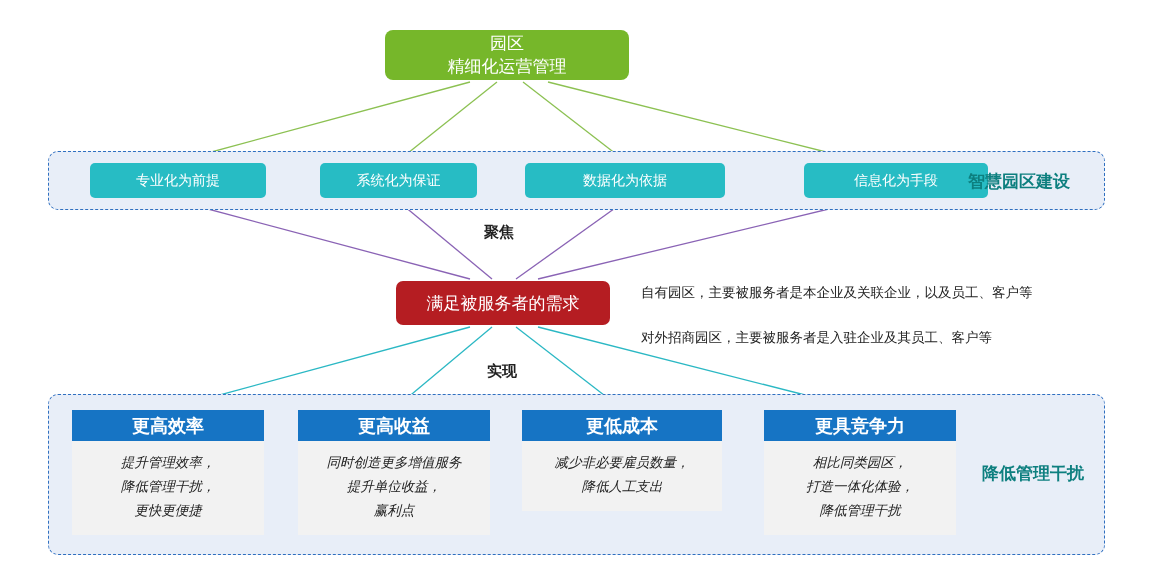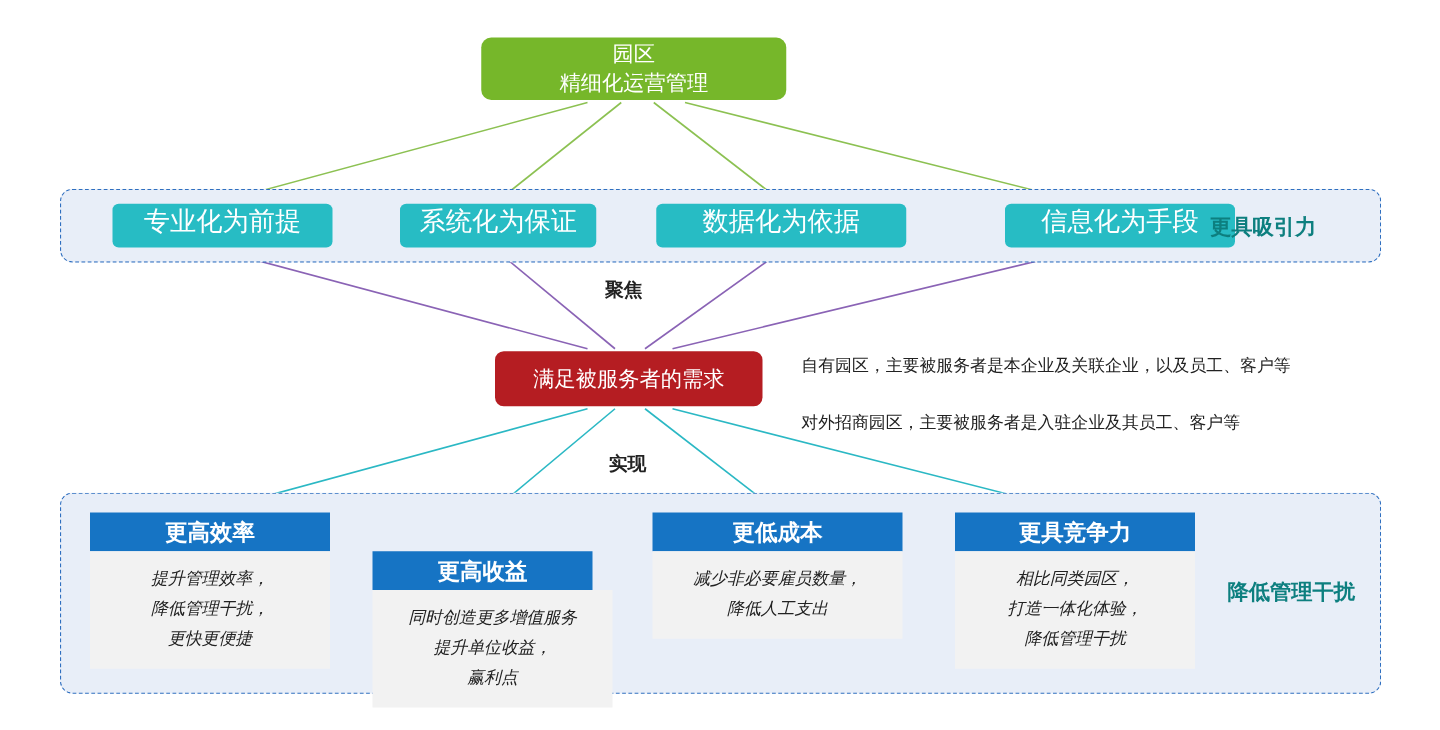--- a/index.html
+++ b/index.html
@@ -68,23 +68,23 @@
     height: 161px;
   }
 
   .pill {
     position: absolute;
     top: 163px;
     height: 35px;
     background: #27bcc4;
     border-radius: 5px;
     color: #ffffff;
-    font-size: 21px;
-    display: flex;
-    align-items: flex-start;
+    font-size: 14px;
+    display: flex;
+    align-items: center;
     justify-content: center;
     box-sizing: border-box;
   }
   .pill-0 { left: 90px;  width: 176px; }
   .pill-1 { left: 320px; width: 157px; }
   .pill-2 { left: 525px; width: 200px; }
   .pill-3 { left: 770px; width: 184px; margin-left: 34px; }
 
   .band-label {
     position: absolute;
@@ -165,21 +165,21 @@
     text-align: center;
     box-sizing: border-box;
     font-style: italic;
   }
   .card-2 .card-head { width: 200px; }
   .card-2 .card-body { width: 200px; }
   .card-2 { width: 200px; }
   .card-3 .card-head { width: 192px; }
   .card-3 .card-body { width: 192px; }
   .card-3 { width: 192px; }
-  .card-1 .card-head { width: 176px; margin-top: 31px; }
+  .card-1 .card-head { width: 192px; }
   .card-1 .card-body { width: 192px; }
   .card-1 { width: 192px; }
   .card-0 .card-head { width: 192px; }
   .card-0 .card-body { width: 192px; }
   .card-0 { width: 192px; }
 </style>
 </head>
 <body>
 
 <div id="stage">
@@ -221,21 +221,21 @@
   <div class="pill pill-1">
     <span>系统化为保证</span>
   </div>
   <div class="pill pill-2">
     <span>数据化为依据</span>
   </div>
   <div class="pill pill-3">
     <span>信息化为手段</span>
   </div>
 
-  <div class="band-label band-label-top">更具吸引力</div>
+  <div class="band-label band-label-top">智慧园区建设</div>
 
   <div class="connector-label label-focus">聚焦</div>
 
   <div class="center-node">
     <span>满足被服务者的需求</span>
   </div>
 
   <div class="side-note side-note-0">自有园区，主要被服务者是本企业及关联企业，以及员工、客户等</div>
   <div class="side-note side-note-1">对外招商园区，主要被服务者是入驻企业及其员工、客户等</div>
 

